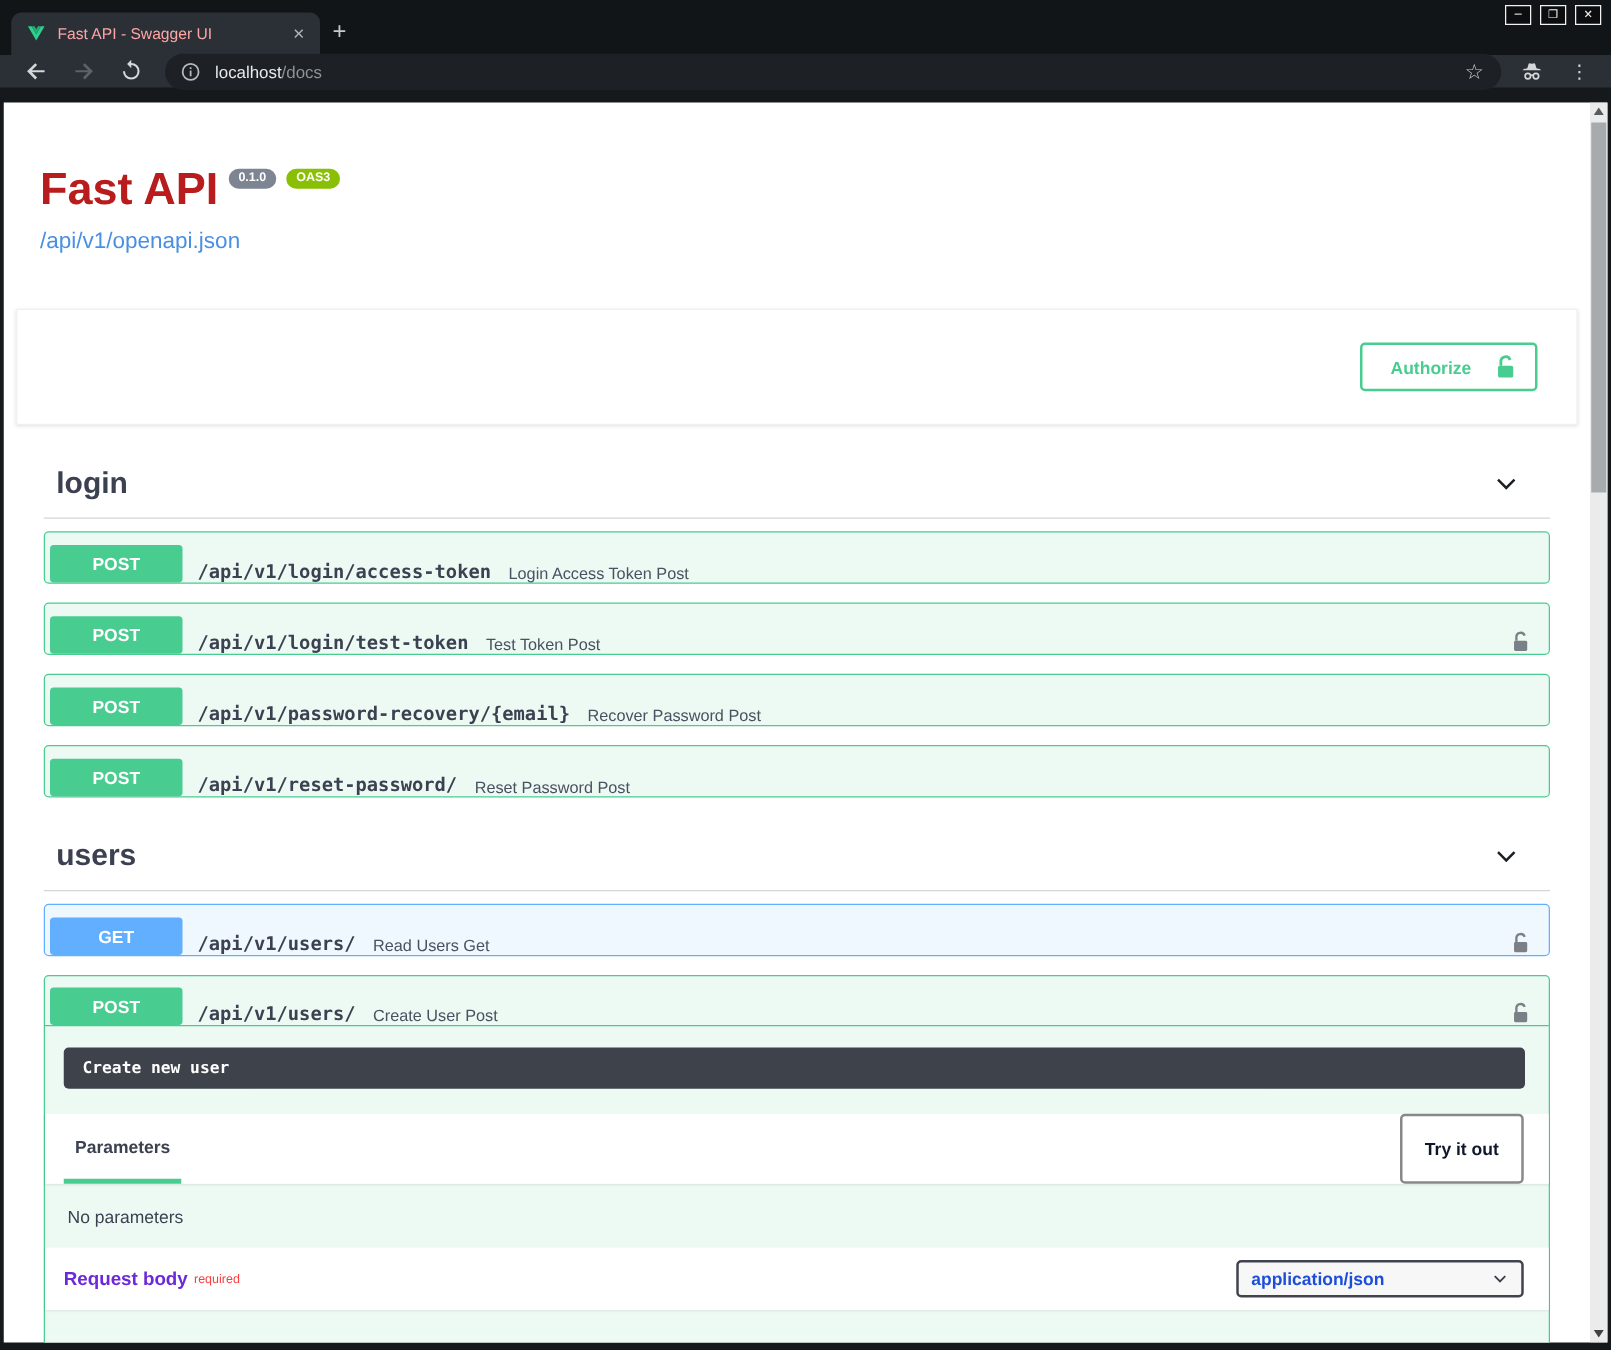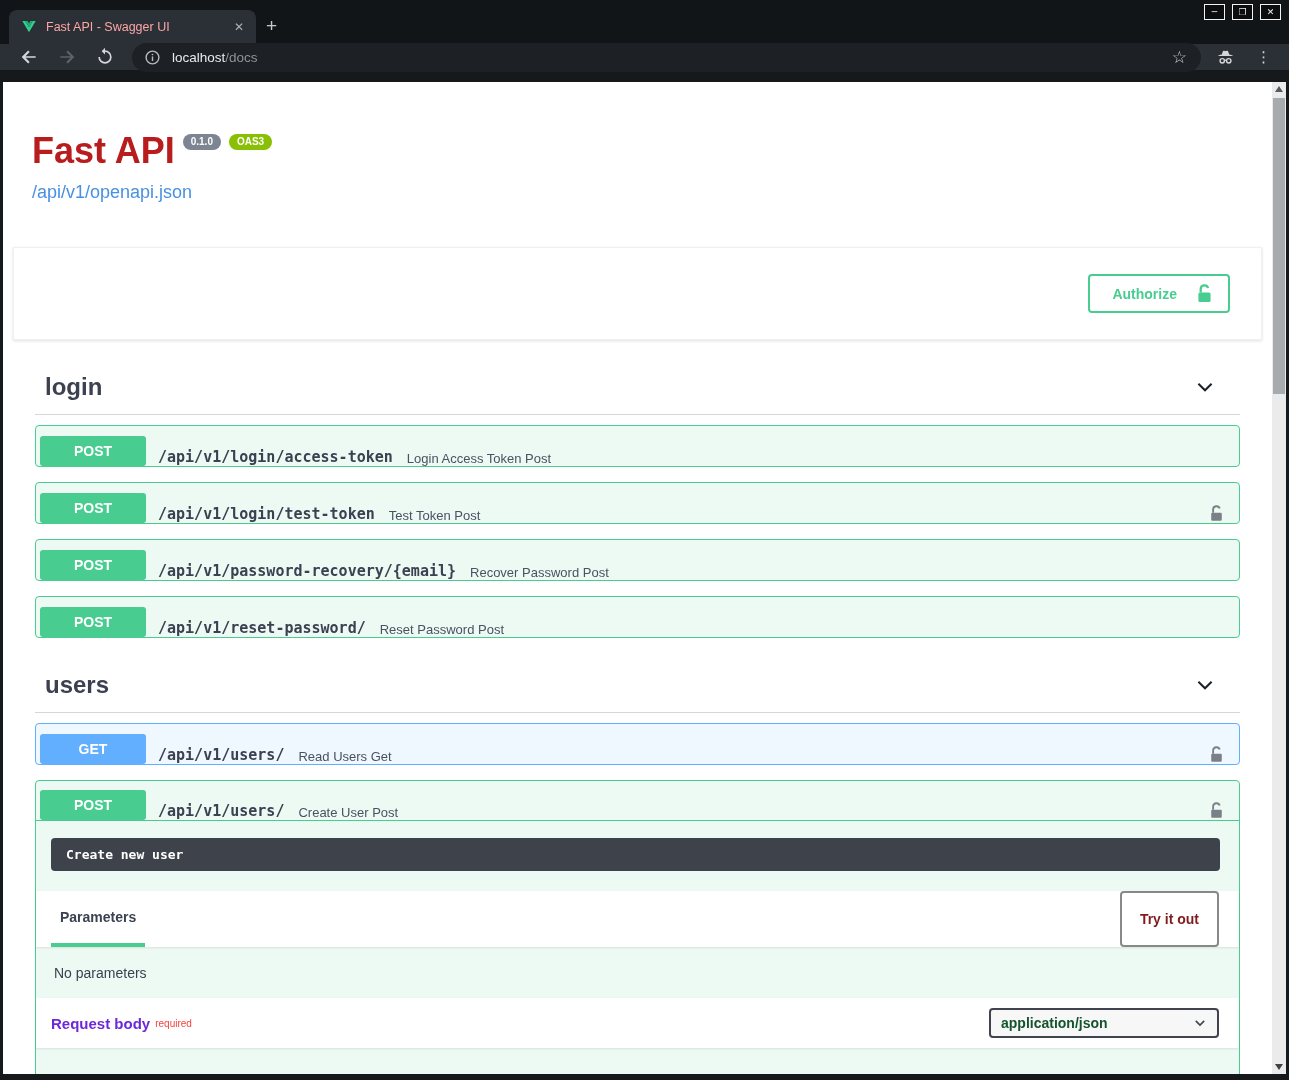--- a/index.html
+++ b/index.html
@@ -80,29 +80,29 @@
   .m-get .method-badge { background:#61affe; }
   .opblock.open .row-head { border-bottom:1px solid #49cc90; }
 
   
   .desc-bar { margin:17px 19px 0 15px; background:#3e424b; border-radius:4px; padding:9px 15px;
               color:#fff; font-family:"DejaVu Sans Mono", monospace; font-weight:700; font-size:13px; }
   .op-sec-header { margin-top:20px; min-height:46px; background:rgba(255,255,255,.9);
                    box-shadow:0 1px 2px rgba(0,0,0,.1); display:flex; align-items:center; padding:0 20px 0 15px; }
   .param-tab { align-self:stretch; display:flex; align-items:center; padding:0 9px; font-size:14px; font-weight:700;
                color:#3b4151; border-bottom:4px solid #49cc90; cursor:pointer; }
-  .tryout-btn { margin-left:auto; border:2px solid #888; border-radius:4px; background:#fff; color:#7f1d1d;
+  .tryout-btn { margin-left:auto; border:2px solid #888; border-radius:4px; background:#fff; color:#0f172a;
                 font-weight:700; font-size:14px; padding:18px 18px; cursor:pointer; }
   .no-params { padding:18px 20px 17px 18px; font-size:14px; color:#3b4151; }
   .reqbody-header { min-height:50px; margin-top:0; }
   .reqbody-title { font-size:15px; font-weight:700; color:#6d28d9; }
   .required-flag { font-size:10px; color:#f93e3e; vertical-align:7px; margin-left:5px; }
   .ct-select { margin-left:auto; width:230px; height:30px; background:#f7f7f7; border:2px solid #41444e;
                border-radius:4px; display:flex; align-items:center; padding:0 10px; cursor:pointer; margin-right:0; }
-  .ct-value { font-size:14px; font-weight:700; color:#14532d; }
+  .ct-value { font-size:14px; font-weight:700; color:#1d4ed8; }
   .ct-chev { margin-left:auto; width:14px; height:14px; }
   .example-tabs { display:flex; align-items:center; padding:36px 20px 12px 18px; }
   .tab-example { font-size:12px; font-weight:700; color:#3b4151; cursor:pointer; }
   .tab-sep { width:1px; height:14px; background:#c3c6ca; margin:0 10px; }
   .tab-schema { font-size:12px; color:#8a9097; cursor:pointer; }
 </style>
 </head>
 <body>
 
 <div class="window">

